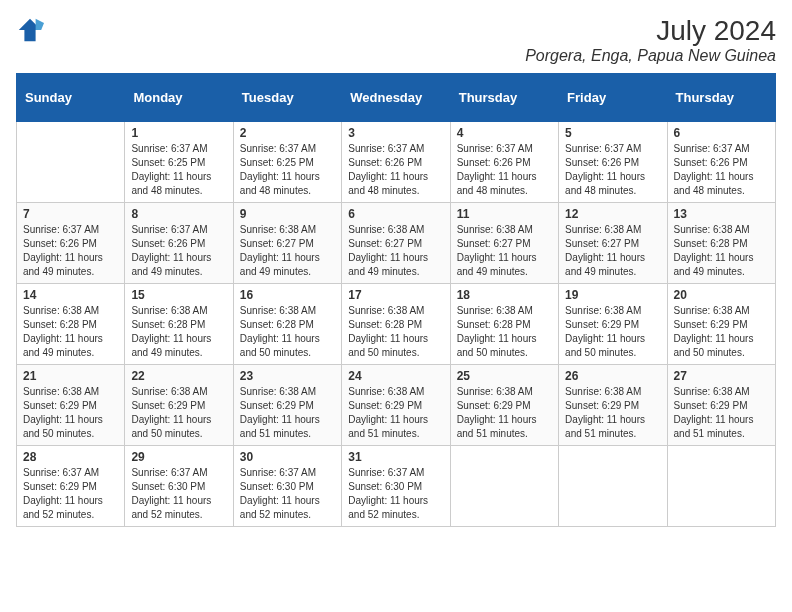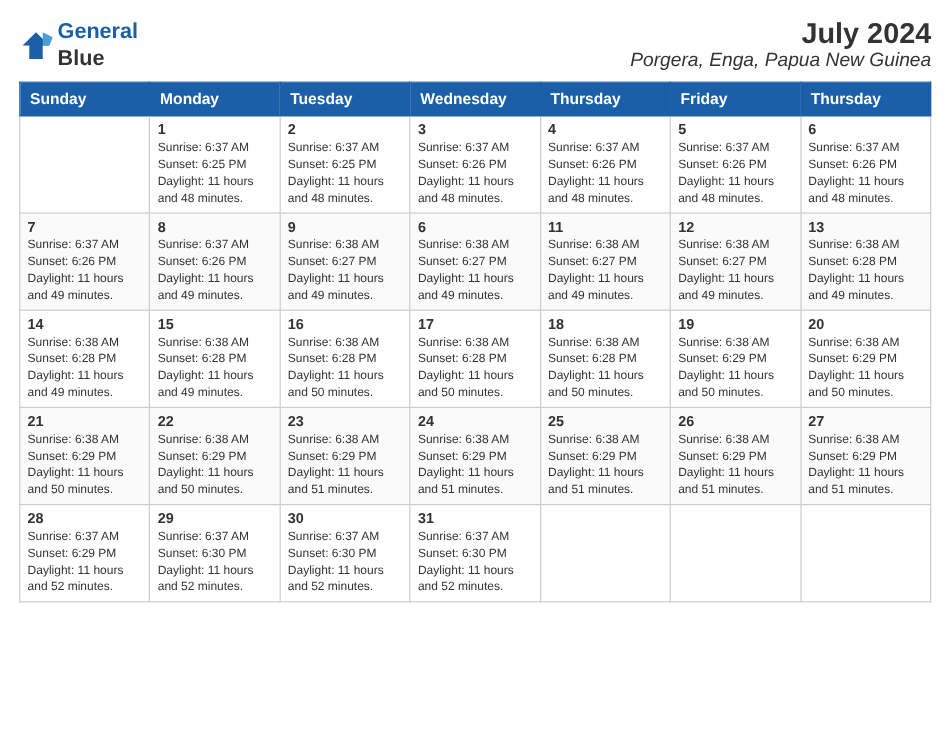--- a/index.html
+++ b/index.html
@@ -29,41 +29,41 @@
     }
     .logo-blue { color: #1a5fa8; }
     .logo-icon {
       width: 28px;
       height: 28px;
     }
     .title-area {
       text-align: right;
     }
     .month-title {
-      font-size: 24px;
-      font-weight: bold;
+      font-size: 28px;
+      font-weight: normal;
       color: #333;
       line-height: 1.1;
     }
     .location {
       font-size: 16px;
       color: #333;
       font-style: italic;
     }
     .calendar {
       width: 100%;
       border-collapse: collapse;
       border: 1px solid #ccc;
     }
     .calendar th {
       background-color: #1a5fa8;
       color: #fff;
       font-size: 13px;
       font-weight: bold;
-      padding: 6px 8px;
+      padding: 16px 8px;
       text-align: left;
       border: 1px solid #1a5fa8;
     }
     .calendar td {
       vertical-align: top;
       border: 1px solid #ccc;
       padding: 4px 6px;
       font-size: 10.5px;
       color: #333;
       width: calc(100% / 7);
@@ -88,24 +88,20 @@
   </style>
 </head>
 <body>
 
 <div class="header">
   <div class="logo">
     <svg class="logo-icon" viewBox="0 0 40 40">
       <polygon points="20,4 36,20 28,20 28,36 12,36 12,20 4,20" fill="#1a5fa8"></polygon>
       <polygon points="28,4 40,10 36,20 28,20" fill="#4a9fd4"></polygon>
     </svg>
-    <div class="logo-text">
-      <span class="logo-blue">General</span><br>
-      <span>Blue</span>
-    </div>
   </div>
   <div class="title-area">
     <div class="month-title">July 2024</div>
     <div class="location">Porgera, Enga, Papua New Guinea</div>
   </div>
 </div>
 
 <table class="calendar">
   <thead>
     <tr id="header-row">

